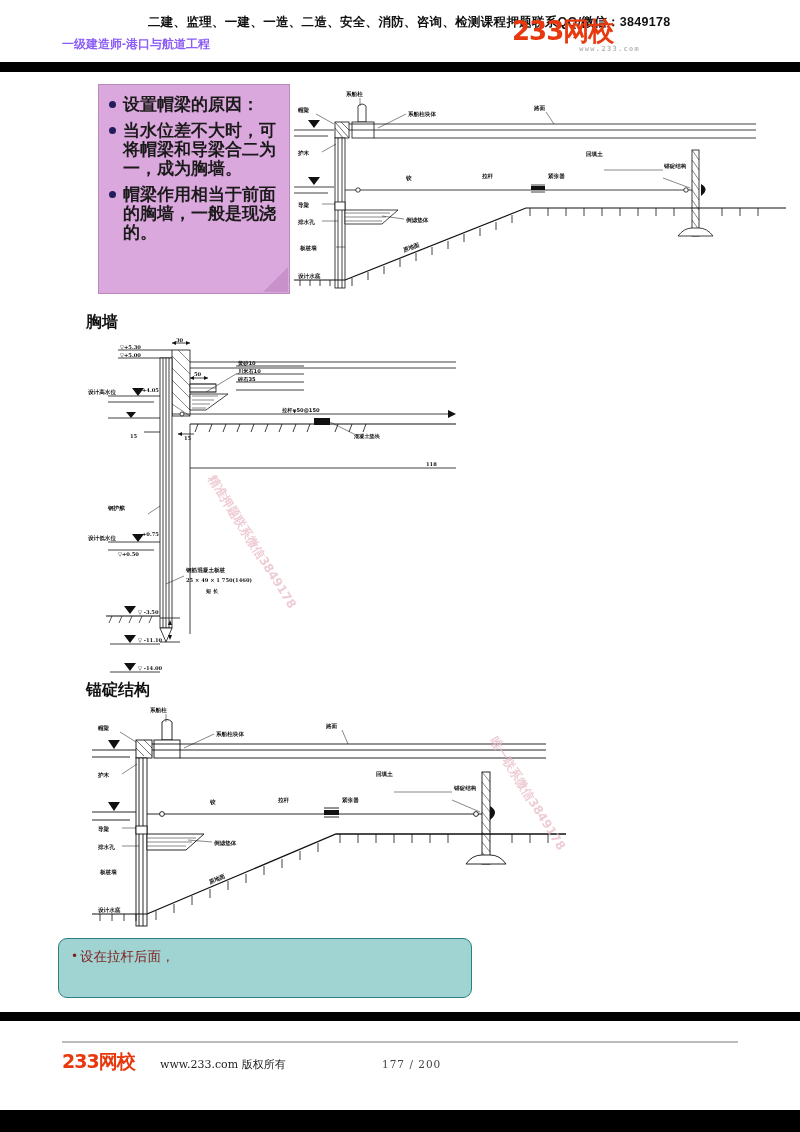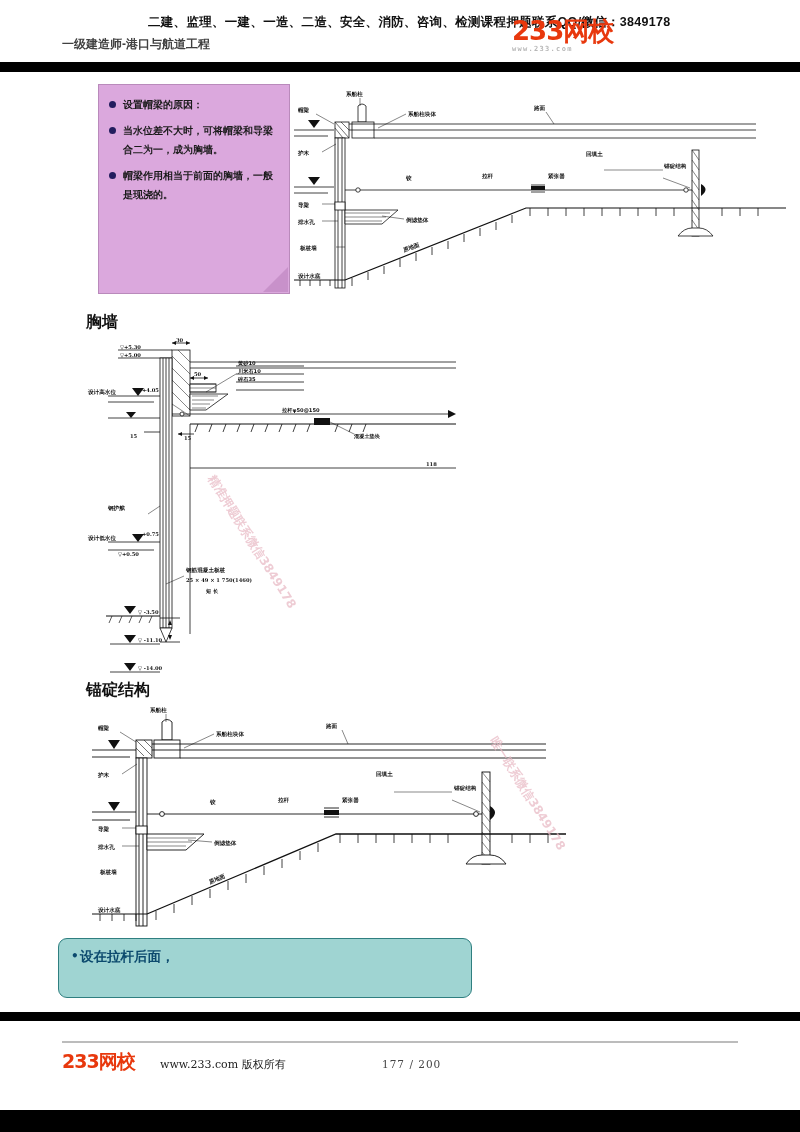--- a/index.html
+++ b/index.html
@@ -7,51 +7,51 @@
        font-family:"Liberation Sans","DejaVu Sans",sans-serif;color:#000;}
 
   
   .page{position:absolute;inset:0;background:#fff;}
 
   .hdr{position:absolute;left:0;top:0;width:648px;height:68px;background:#fff;}
   .hdr-line1{position:absolute;left:148px;top:14px;width:560px;
              font-size:12.5px;font-weight:700;letter-spacing:.3px;white-space:nowrap;
              color:#111;}
   .hdr-line2{position:absolute;left:62px;top:36px;font-size:12px;font-weight:600;
-             color:#404040;white-space:nowrap;}
+             color:#8b5cf6;white-space:nowrap;}
   .logo{position:absolute;right:8px;top:18px;width:128px;height:42px;}
   .logo-main{font-size:26px;font-weight:800;color:#e8380d;line-height:26px;
              letter-spacing:-1px;font-family:"DejaVu Sans",sans-serif;}
   .logo-sub{font-size:7px;color:#b8b8b8;letter-spacing:1.3px;margin-top:1px;
-            font-family:"DejaVu Sans Mono",monospace;font-weight:700;}
+            font-family:"DejaVu Sans Mono",monospace;font-weight:700;text-align:right;}
 
   .blackbar-top{position:absolute;left:0;top:62px;width:800px;height:10px;background:#000;}
   .blackbar-bot{position:absolute;left:0;top:1012px;width:800px;height:9px;background:#000;}
   .blackbar-end{position:absolute;left:0;top:1110px;width:800px;height:22px;background:#000;}
 
   .slide{position:absolute;left:0;top:72px;width:800px;height:940px;background:#fff;}
 
   
   .pink-box{position:absolute;left:98px;top:12px;width:190px;height:208px;
             background:#dba8dd;border:1px solid #b98abb;}
   .pink-fold{position:absolute;left:263px;top:195px;width:25px;height:25px;
              background:#c891ca;clip-path:polygon(100% 0,0 100%,100% 100%);}
   .pink-ul{margin:0;padding:10px 8px 0 10px;list-style:none;}
   .pink-ul li{position:relative;padding-left:14px;margin-bottom:7px;
-              font-size:10px;line-height:19px;font-weight:700;color:#1a1a1a;
+              font-size:17px;line-height:19px;font-weight:700;color:#1a1a1a;
               font-family:"DejaVu Sans",sans-serif;}
   .pink-ul li::before{content:"";position:absolute;left:0;top:6px;width:7px;height:7px;
                       border-radius:50%;background:#231d5e;}
 
   
   .teal-box{position:absolute;left:58px;top:866px;width:412px;height:58px;
             background:#9fd4d2;border:1px solid #2f7f80;border-radius:9px;}
   .teal-ul{margin:0;padding:7px 8px 0 12px;list-style:none;}
   .teal-ul li{position:relative;padding-left:9px;margin-bottom:4px;font-size:13.5px;
-              line-height:20px;font-weight:700;color:#0c4a6e;
+              line-height:20px;font-weight:400;color:#7f1d1d;
               font-family:"DejaVu Sans",sans-serif;}
   .teal-ul li::before{content:"\2022";position:absolute;left:0;top:0;font-size:12px;}
 
   
   .cap{position:absolute;font-size:16px;font-weight:600;color:#111;
        font-family:Liberation Serif, serif;}
   .cap-xiong{left:86px;top:240px;}
   .cap-mao{left:86px;top:608px;}
 
   

